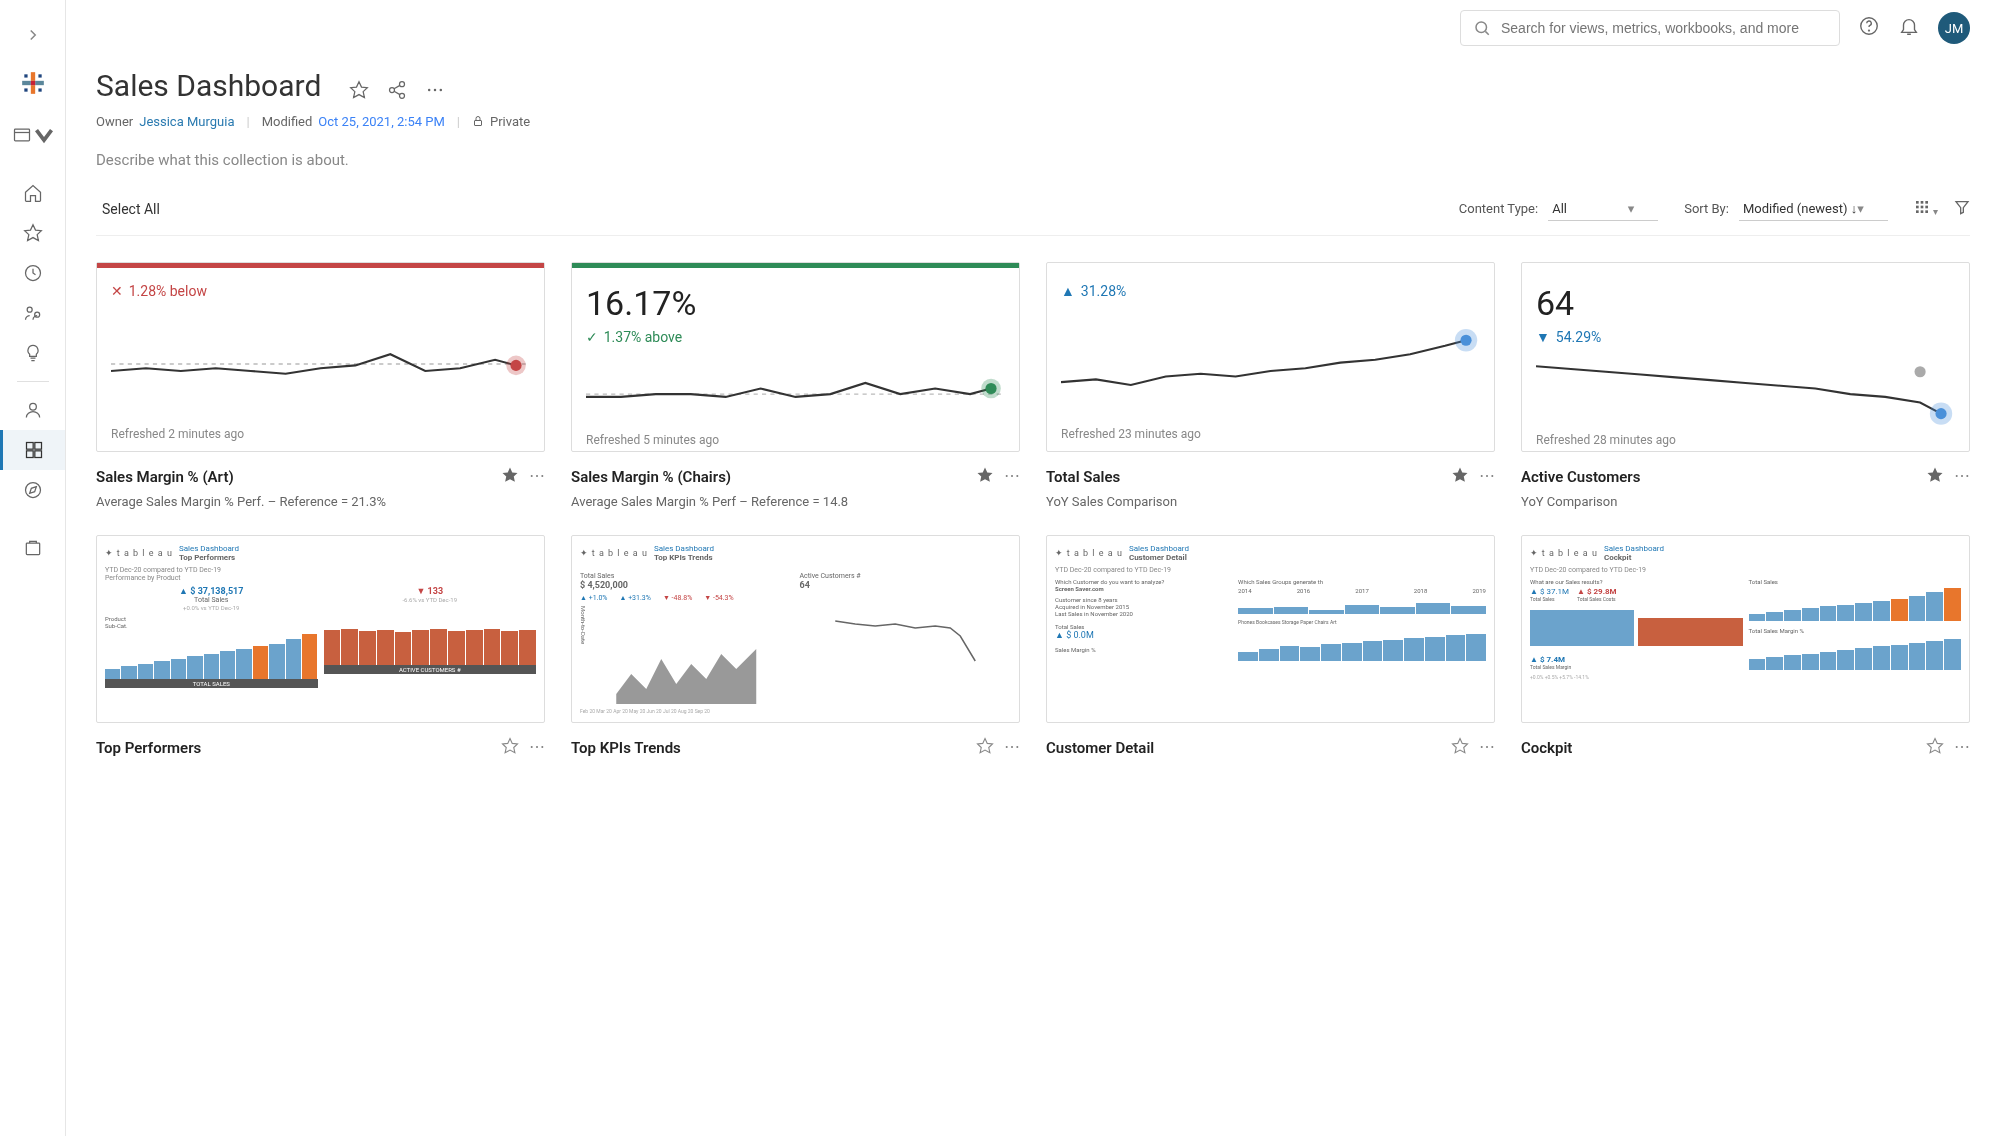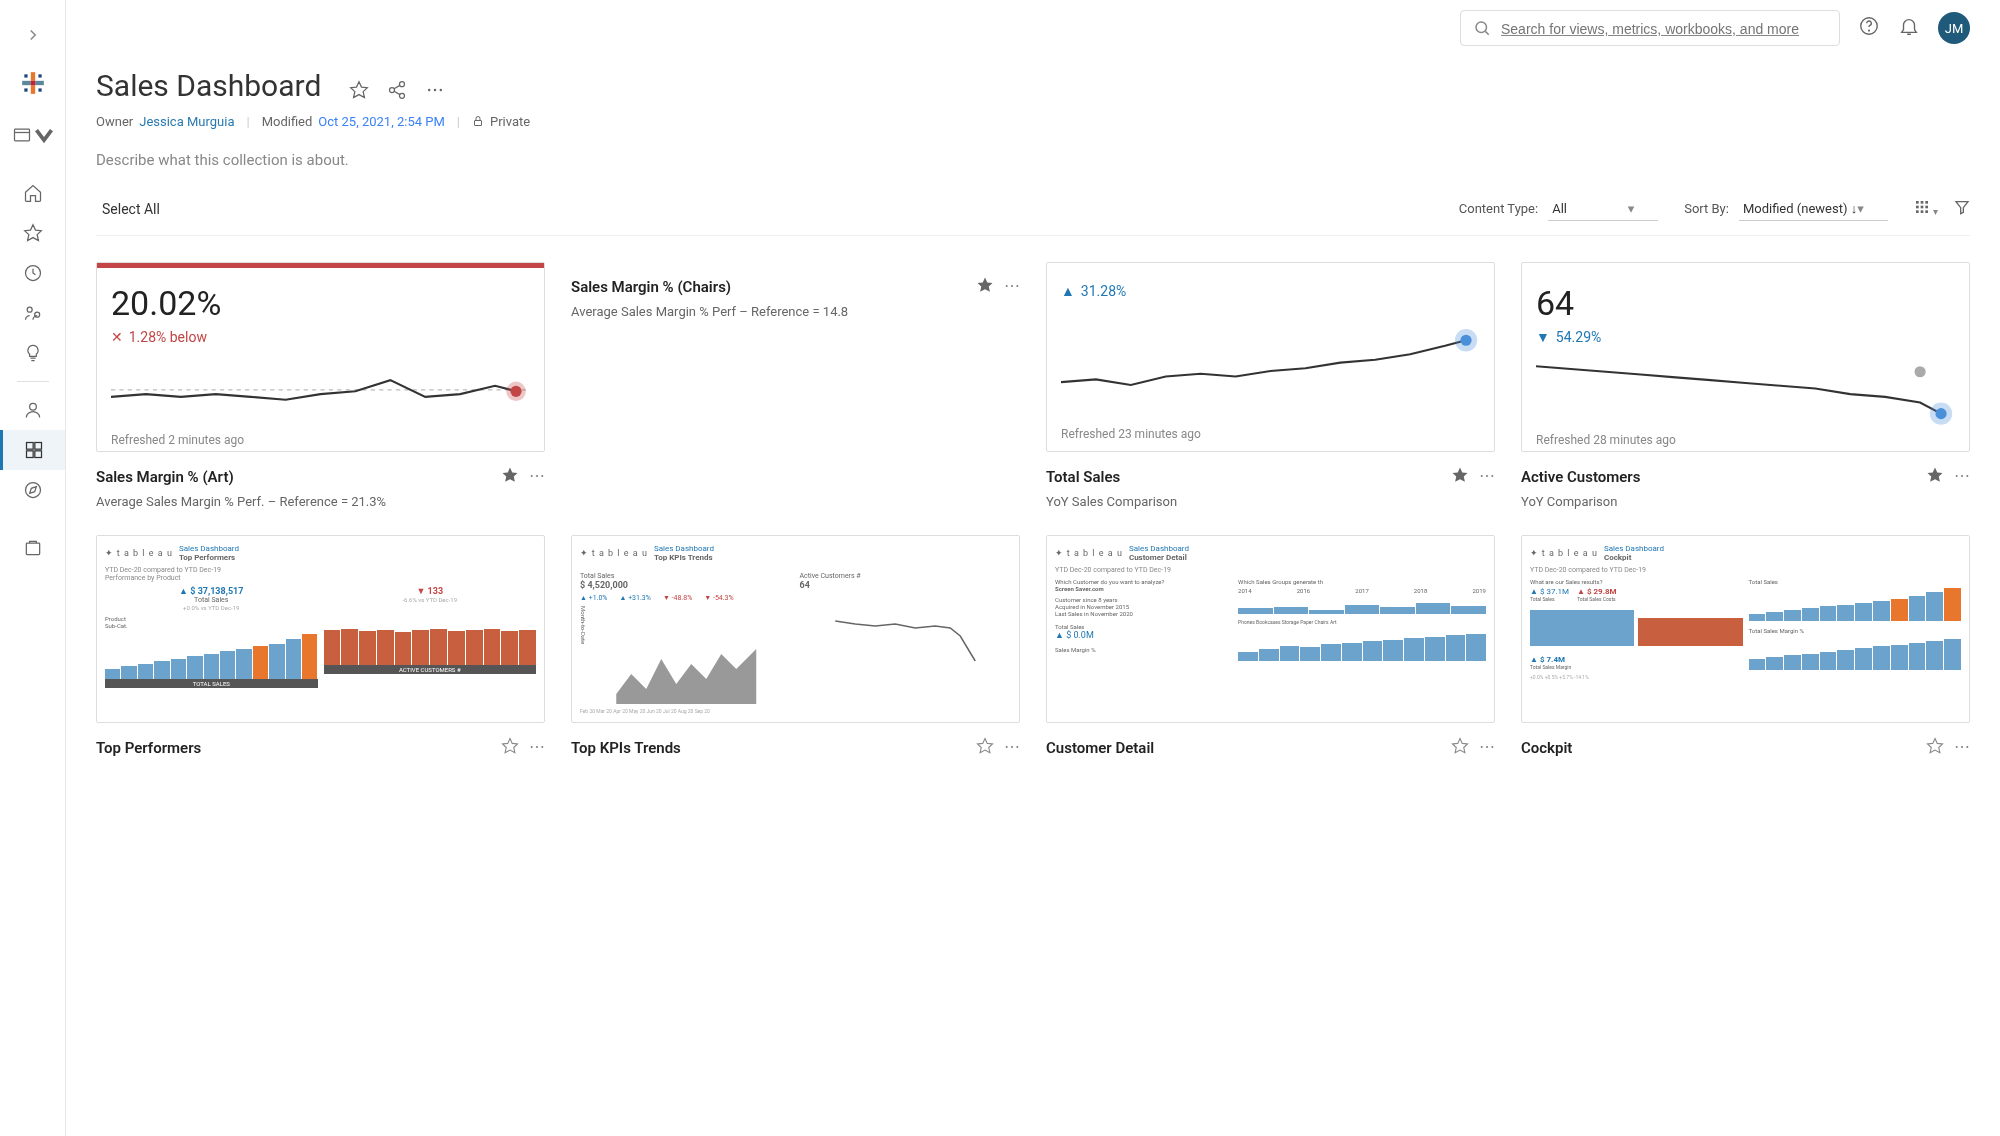--- a/index.html
+++ b/index.html
@@ -7,21 +7,21 @@
 .app { display: flex; height: 100vh; }
 .sidebar { width: 66px; background: #fff; border-right: 1px solid #e6e6e6; display: flex; flex-direction: column; align-items: center; padding-top: 15px; }
 .sidebar-expand { width: 100%; height: 40px; display: flex; align-items: center; justify-content: center; cursor: pointer; }
 .nav-icon { width: 100%; height: 40px; display: flex; align-items: center; justify-content: center; cursor: pointer; color: #666; }
 .nav-icon.active { background: #eff4f8; border-left: 3px solid #1f77b4; }
 .nav-icon svg { width: 20px; height: 20px; }
 .nav-divider { width: 32px; height: 1px; background: #e0e0e0; margin: 8px 0; }
 .tableau-logo { margin: 15px 0; }
 .main { flex: 1; display: flex; flex-direction: column; overflow: hidden; }
 .topbar { display: flex; justify-content: flex-end; align-items: center; padding: 10px 30px; gap: 18px; }
-.search-box { display: flex; align-items: flex-end; border: 1px solid #ddd; border-radius: 4px; padding: 8px 12px; width: 380px; gap: 10px; color: #888; text-decoration: underline; }
+.search-box { display: flex; align-items: center; border: 1px solid #ddd; border-radius: 4px; padding: 8px 12px; width: 380px; gap: 10px; color: #888; }
 .search-box input { border: none; outline: none; flex: 1; font-size: 14px; color: #666; }
 .topbar-icon { cursor: pointer; color: #666; }
 .avatar { width: 32px; height: 32px; border-radius: 50%; background: #1f5a7a; color: #fff; display: flex; align-items: center; justify-content: center; font-size: 13px; font-weight: 400; cursor: pointer; }
 .content { padding: 12px 30px 40px 30px; overflow-y: auto; flex: 1; }
 .header h1 { font-size: 30px; font-weight: 400; display: inline-block; }
 .header-actions { display: inline-flex; gap: 18px; margin-left: 24px; vertical-align: middle; }
 .header-actions span { cursor: pointer; color: #666; }
 .meta { margin-top: 10px; font-size: 13px; color: #666; display: flex; gap: 6px; align-items: center; }
 .meta a { color: #2a7ab0; text-decoration: none; }
 .meta .sep { color: #ccc; margin: 0 6px; }
@@ -232,21 +232,20 @@
                 </svg></span>
           </div>
         </div>
       </div>
 
       <div class="grid">
 
         <div class="card">
           <div class="metric-card">
             <div class="bar" style="background:#c44545"></div>
-            <div class="metric-value">20.02%</div>
             <div class="metric-change" style="color:#c44545">
                 <span>✕</span>
                 <span>1.28% below</span>
               </div>
             <div class="metric-chart">
               <svg viewBox="0 0 300 50" width="100%" height="100%">
                   <line x1="0" y1="25" x2="300" y2="25" stroke="#bbb" stroke-width="1" stroke-dasharray="3 3"></line>
                   <polyline points="0,30 25,28 50,30 75,28 100,30 125,32 150,28 175,26 200,18 225,30 250,28 275,22 290,26" fill="none" stroke="#333" stroke-width="1.5"></polyline>
                   <circle cx="290" cy="26" r="7" fill="#c44545" opacity="0.3"></circle>
                   <circle cx="290" cy="26" r="4" fill="#c44545"></circle>
@@ -260,20 +259,37 @@
                 <span><svg width="18" height="18" viewBox="0 0 24 24" fill="#666">
                     <polygon points="12 2 15 8.5 22 9.3 17 14 18.5 21 12 17.5 5.5 21 7 14 2 9.3 9 8.5"></polygon>
                   </svg></span>
                 <span>⋯</span>
               </div>
           </div>
           <div class="card-sub">Average Sales Margin % Perf. – Reference = 21.3%</div>
         </div>
 
         <div class="card">
+          <div class="metric-card">
+            <div class="bar" style="background:#2e8b57"></div>
+            <div class="metric-value">16.17%</div>
+            <div class="metric-change" style="color:#2e8b57">
+                <span>✓</span>
+                <span>1.37% above</span>
+              </div>
+            <div class="metric-chart">
+              <svg viewBox="0 0 300 50" width="100%" height="100%">
+                  <line x1="0" y1="28" x2="300" y2="28" stroke="#bbb" stroke-width="1" stroke-dasharray="3 3"></line>
+                  <polyline points="0,30 25,30 50,28 75,28 100,30 125,24 150,30 175,28 200,20 225,28 250,24 275,28 290,24" fill="none" stroke="#333" stroke-width="1.5"></polyline>
+                  <circle cx="290" cy="24" r="7" fill="#2e8b57" opacity="0.3"></circle>
+                  <circle cx="290" cy="24" r="4" fill="#2e8b57"></circle>
+                </svg>
+            </div>
+            <div class="metric-refresh">Refreshed 5 minutes ago</div>
+          </div>
           <div class="card-footer">
             <div class="card-title">Sales Margin % (Chairs)</div>
             <div class="card-actions">
                 <span><svg width="18" height="18" viewBox="0 0 24 24" fill="#666">
                     <polygon points="12 2 15 8.5 22 9.3 17 14 18.5 21 12 17.5 5.5 21 7 14 2 9.3 9 8.5"></polygon>
                   </svg></span>
                 <span>⋯</span>
               </div>
           </div>
           <div class="card-sub">Average Sales Margin % Perf – Reference = 14.8</div>

